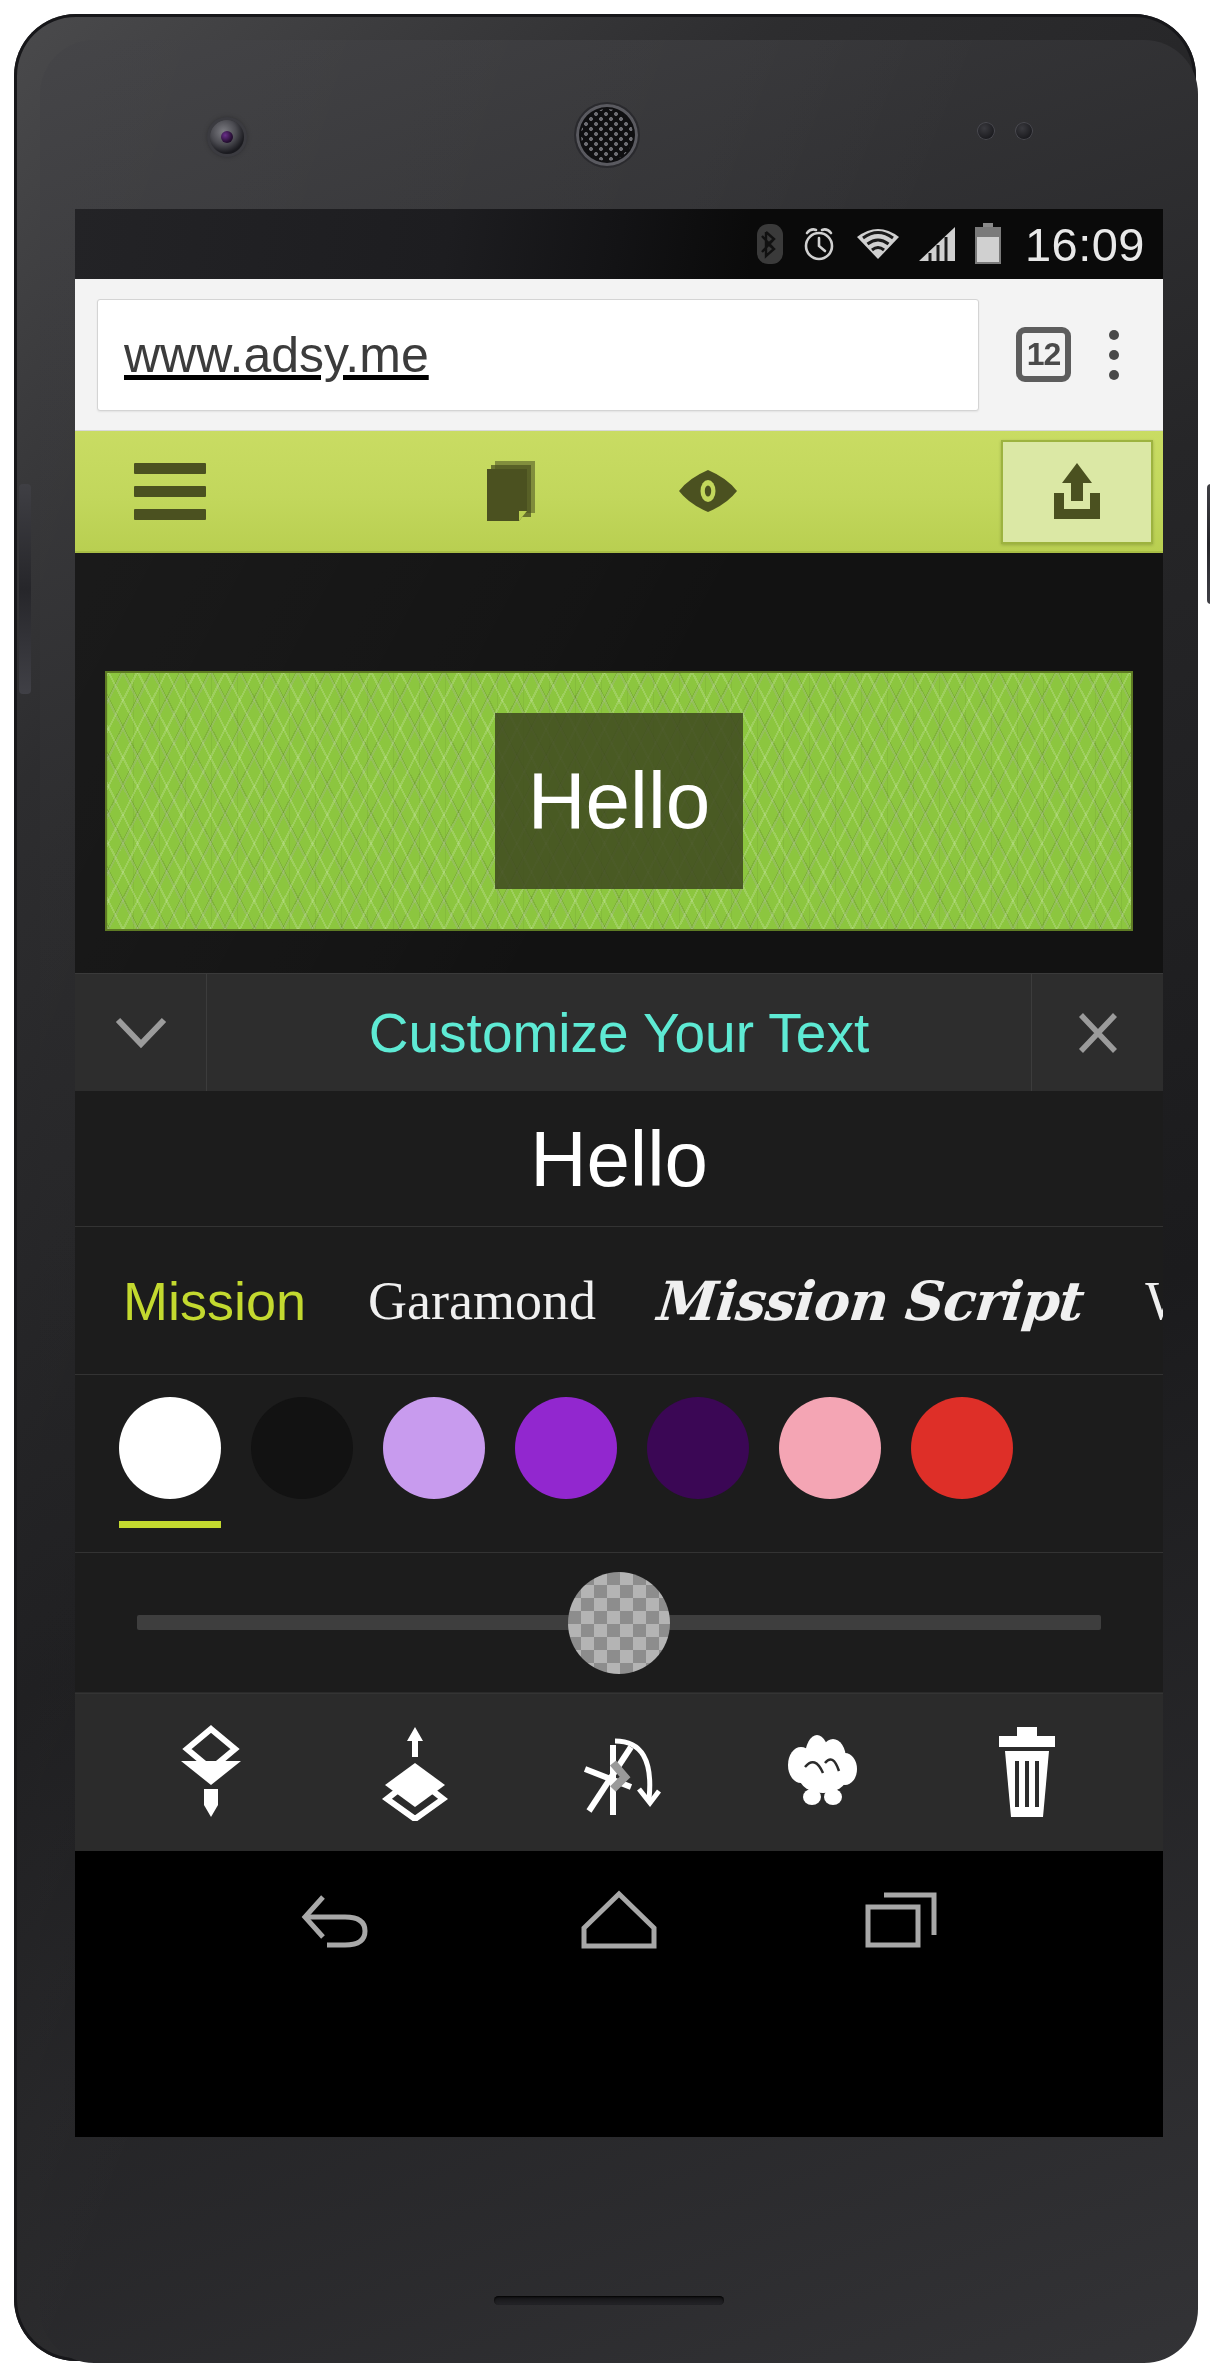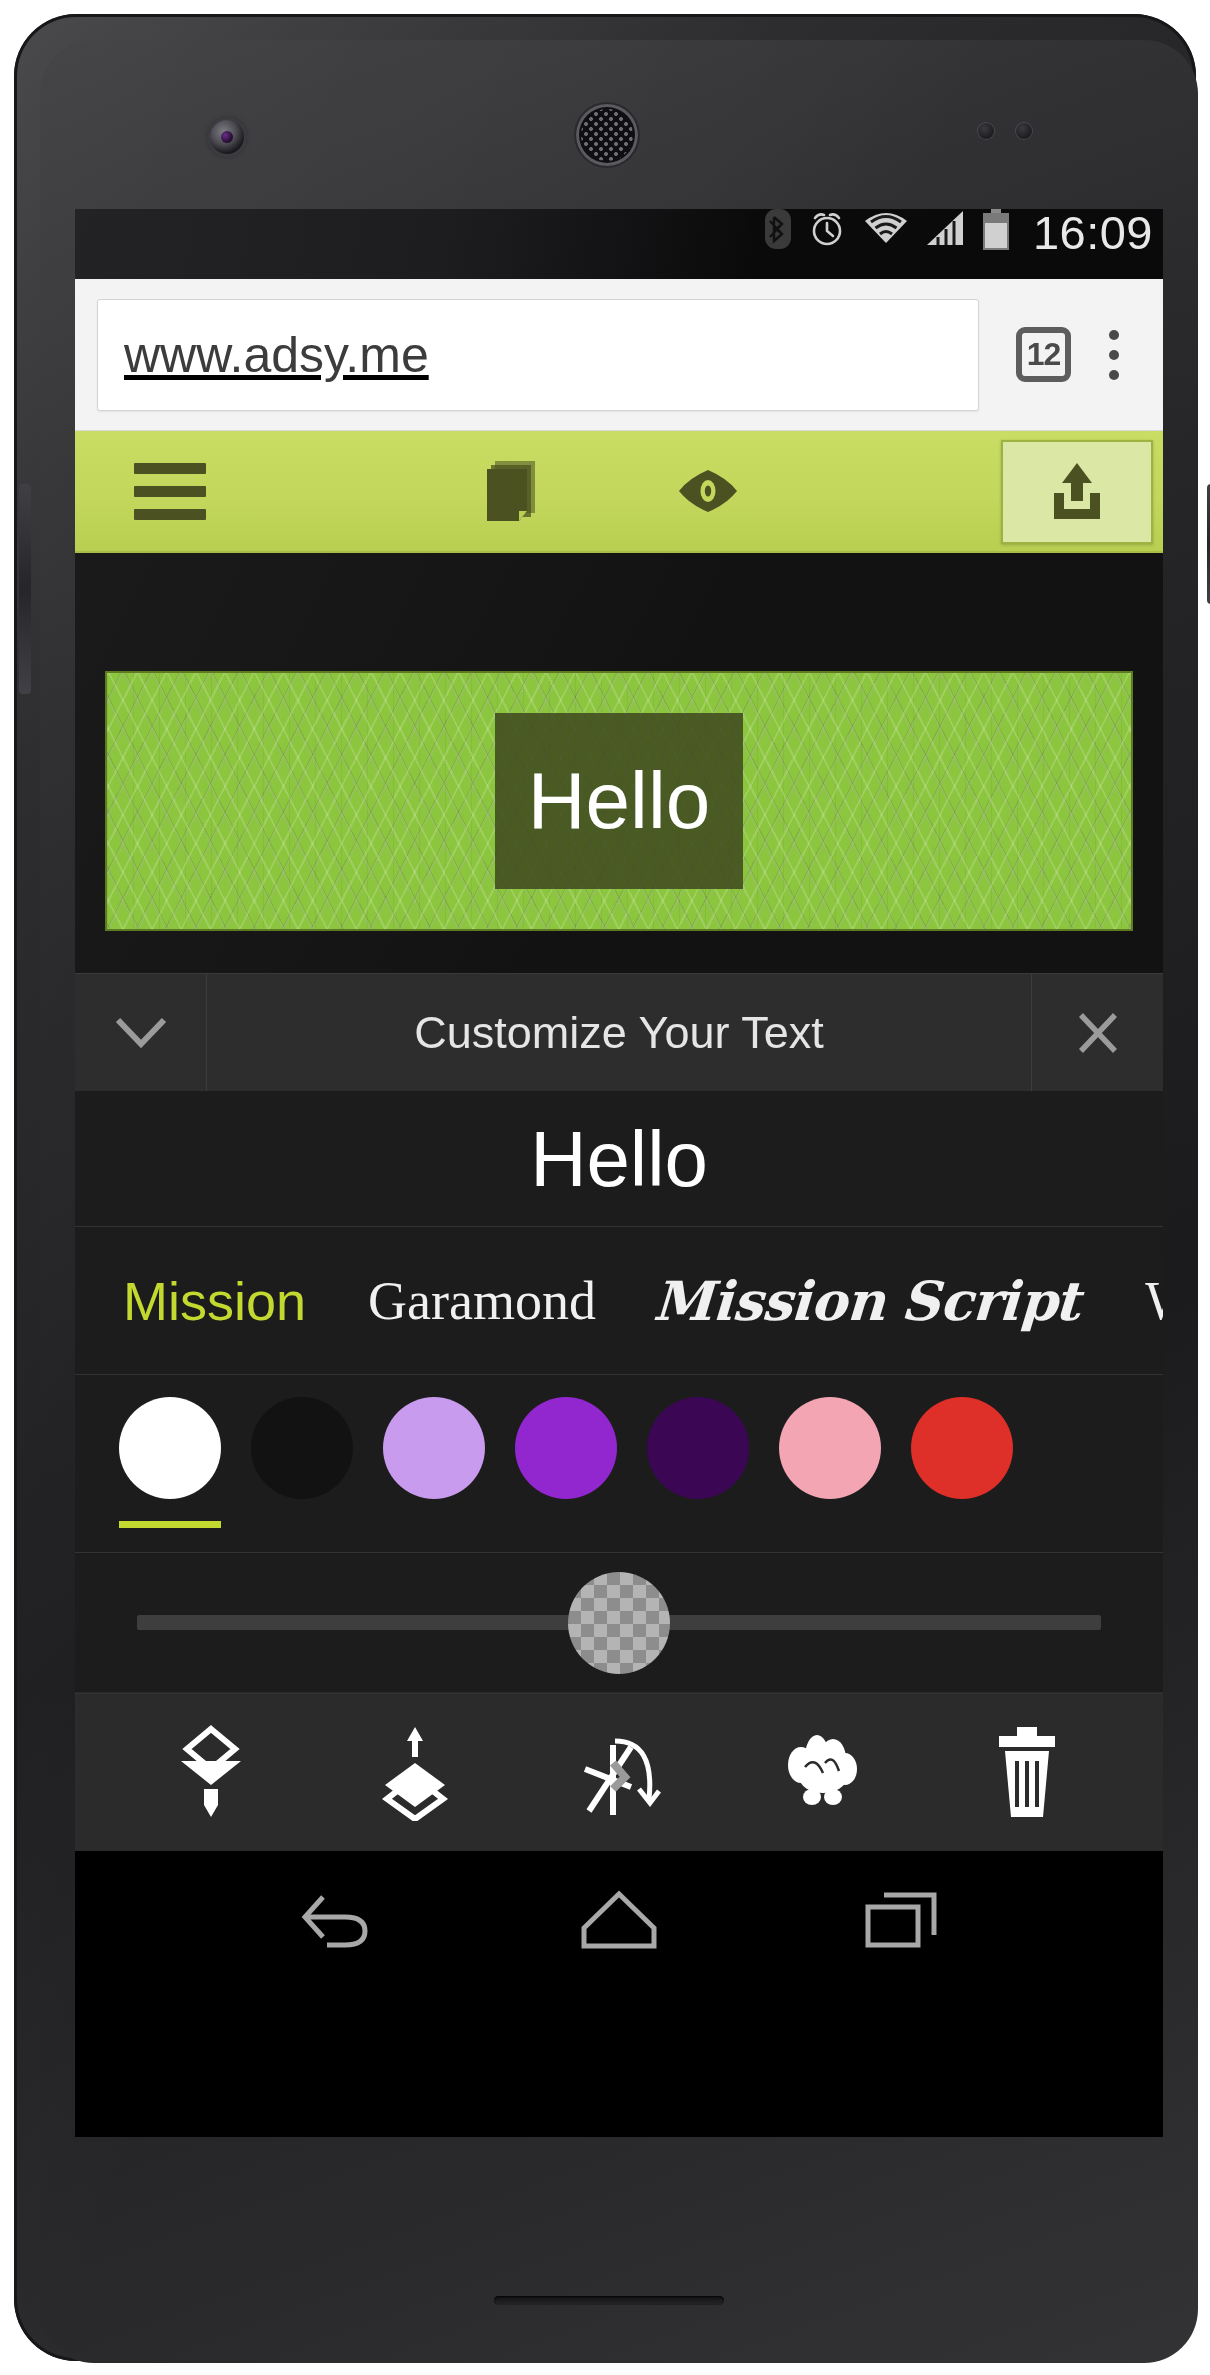--- a/index.html
+++ b/index.html
@@ -100,23 +100,23 @@
     background: #000000;
     overflow: hidden;
   }
 
   
   #status-bar {
     position: relative;
     height: 70px;
     background: #0a0a0a;
     display: flex;
-    align-items: flex-start;
+    align-items: center;
     justify-content: flex-end;
-    padding-right: 10px;
+    padding-right: 18px;
     gap: 16px;
   }
   #status-bar::before {
     content:"";
     position:absolute; left:0; top:0; bottom:0; width:62%;
     background: linear-gradient(100deg, #232326 0%, #1d1d20 55%, #131315 80%, #0a0a0a 100%);
   }
   .status-icon { position: relative; z-index: 2; display:flex; align-items:center; }
   #status-time {
     position: relative; z-index: 2;
@@ -266,22 +266,22 @@
     width: 132px;
     display:flex; align-items:center; justify-content:center;
     flex: 0 0 auto;
   }
   #panel-collapse { border-right: 1px solid #3c3c3c; }
   #panel-close    { border-left: 1px solid #3c3c3c; }
   #panel-title-wrap {
     flex:1; display:flex; align-items:center; justify-content:center;
   }
   #panel-title {
-    color: #e5e5e5;
-    font-size: 45px;
+    color: #5eead4;
+    font-size: 55px;
     font-weight: 300;
   }
 
   
   #preview-row {
     height: 136px;
     background: #1c1c1c;
     display:flex; align-items:center; justify-content:center;
     border-bottom: 1px solid #333333;
   }

